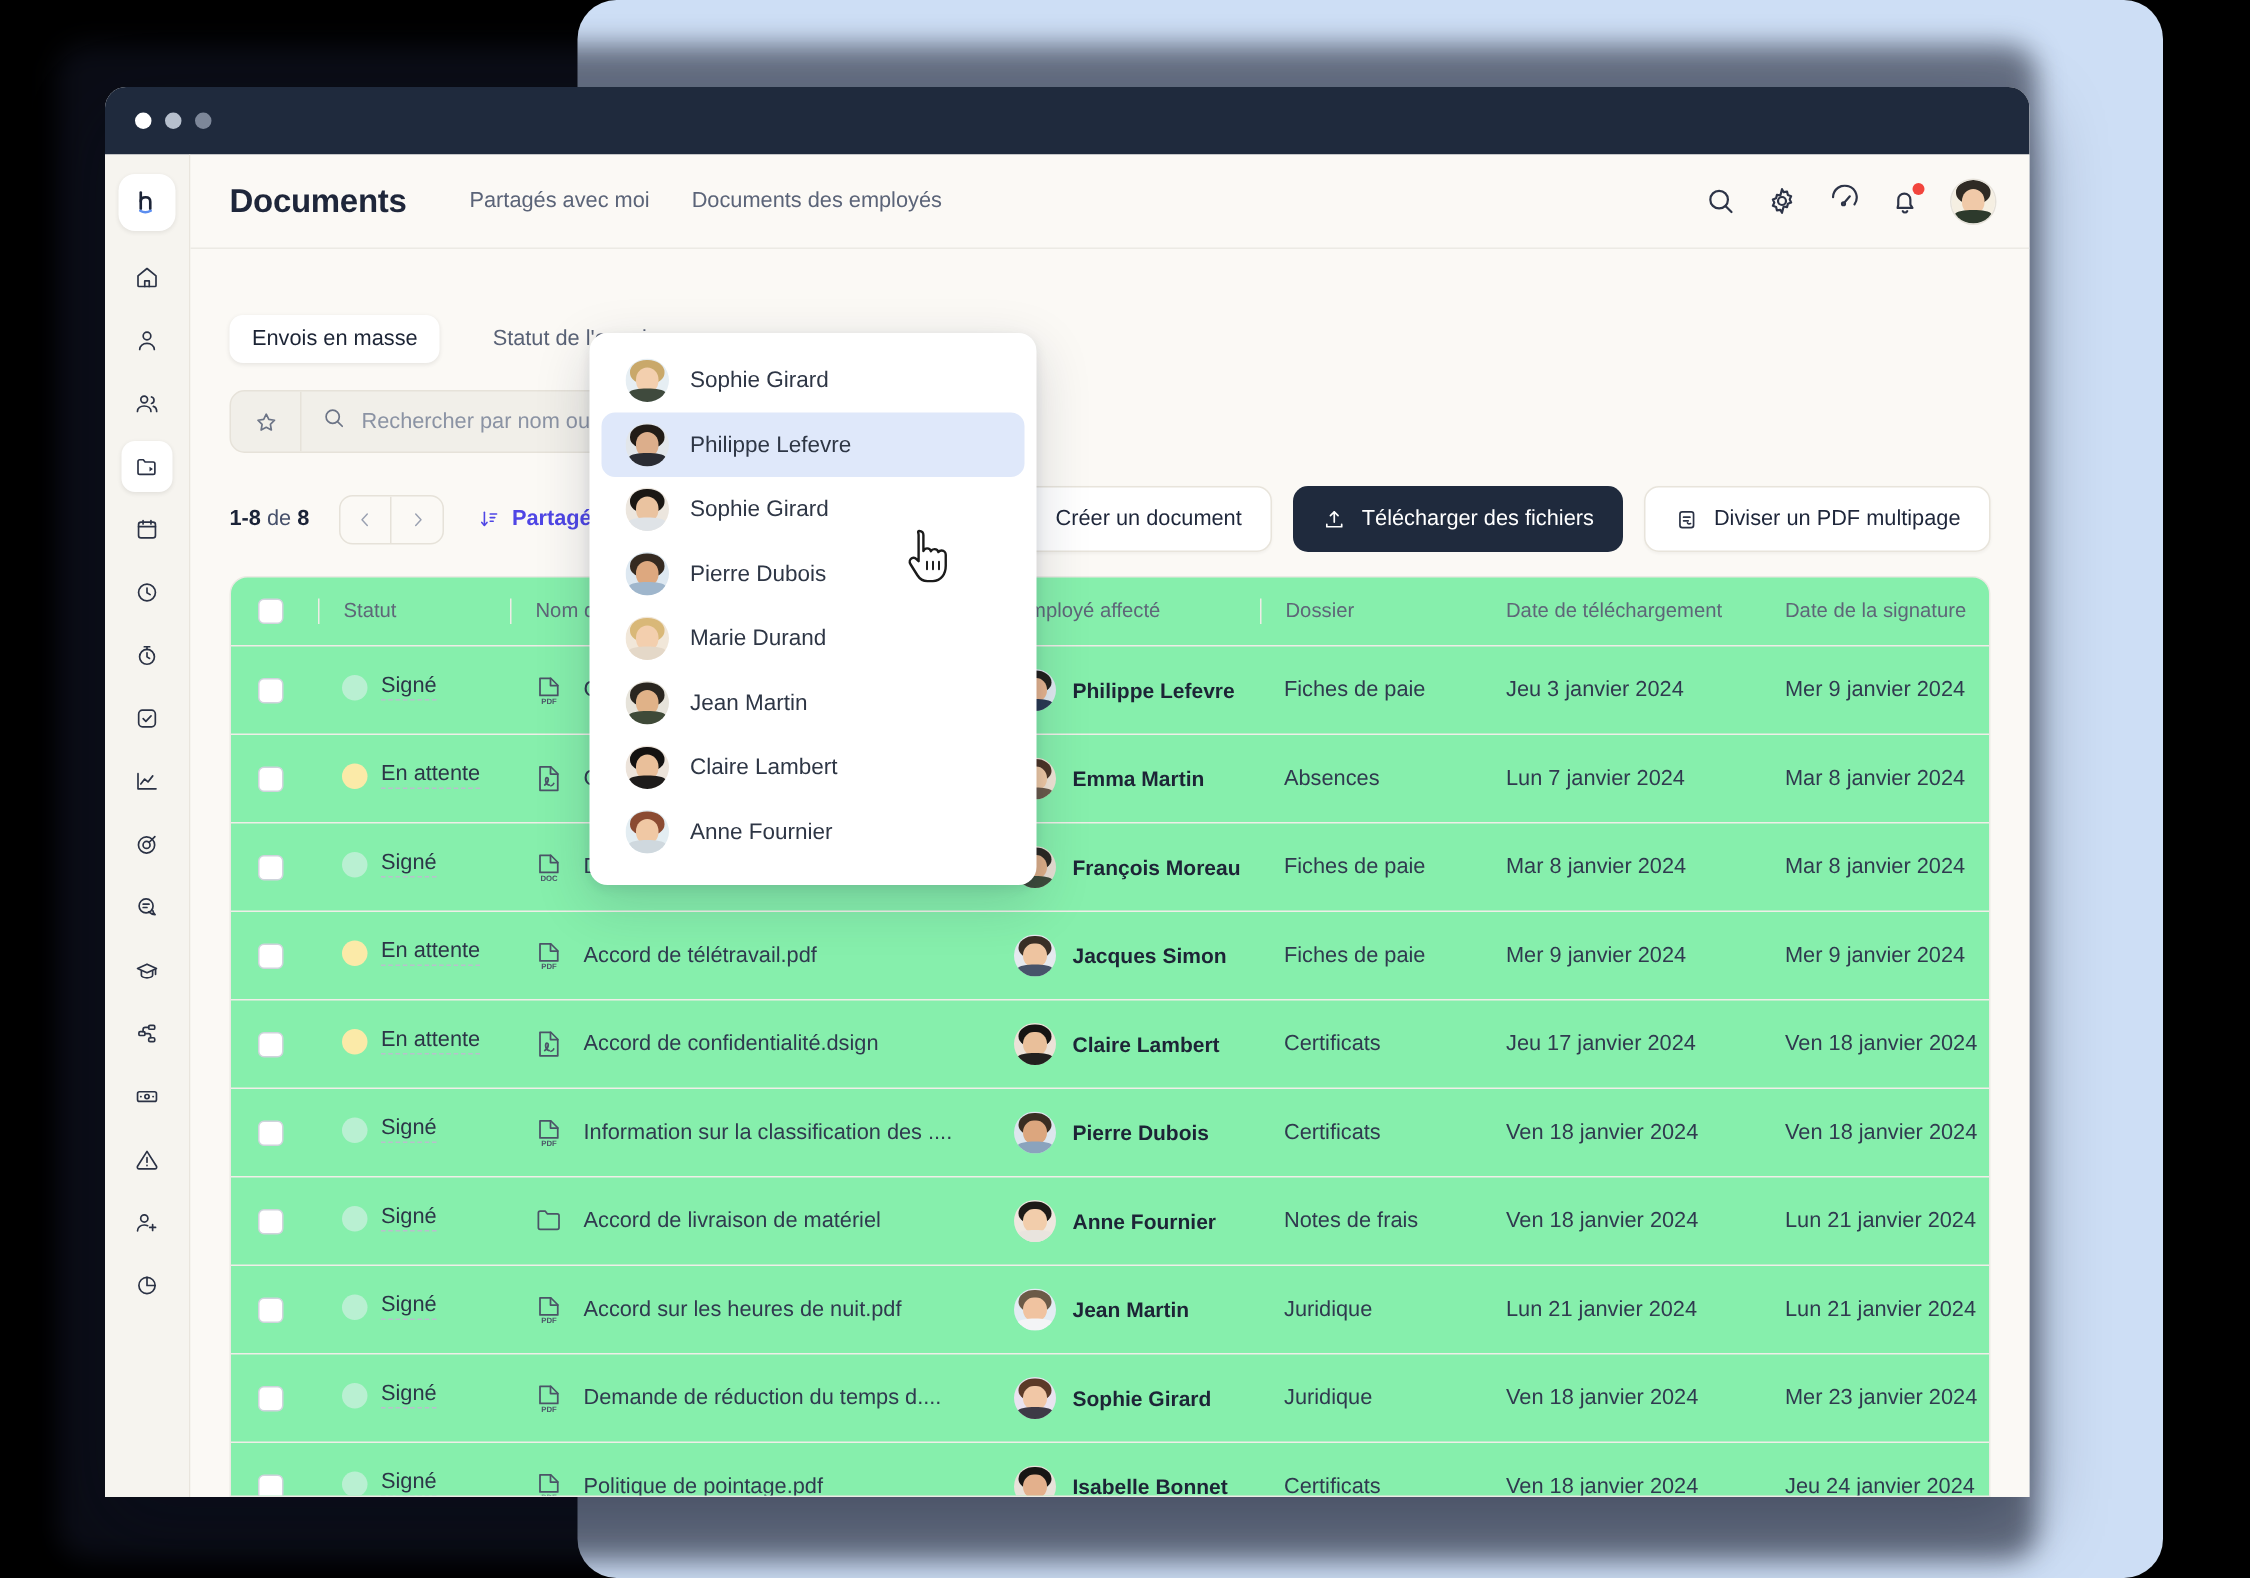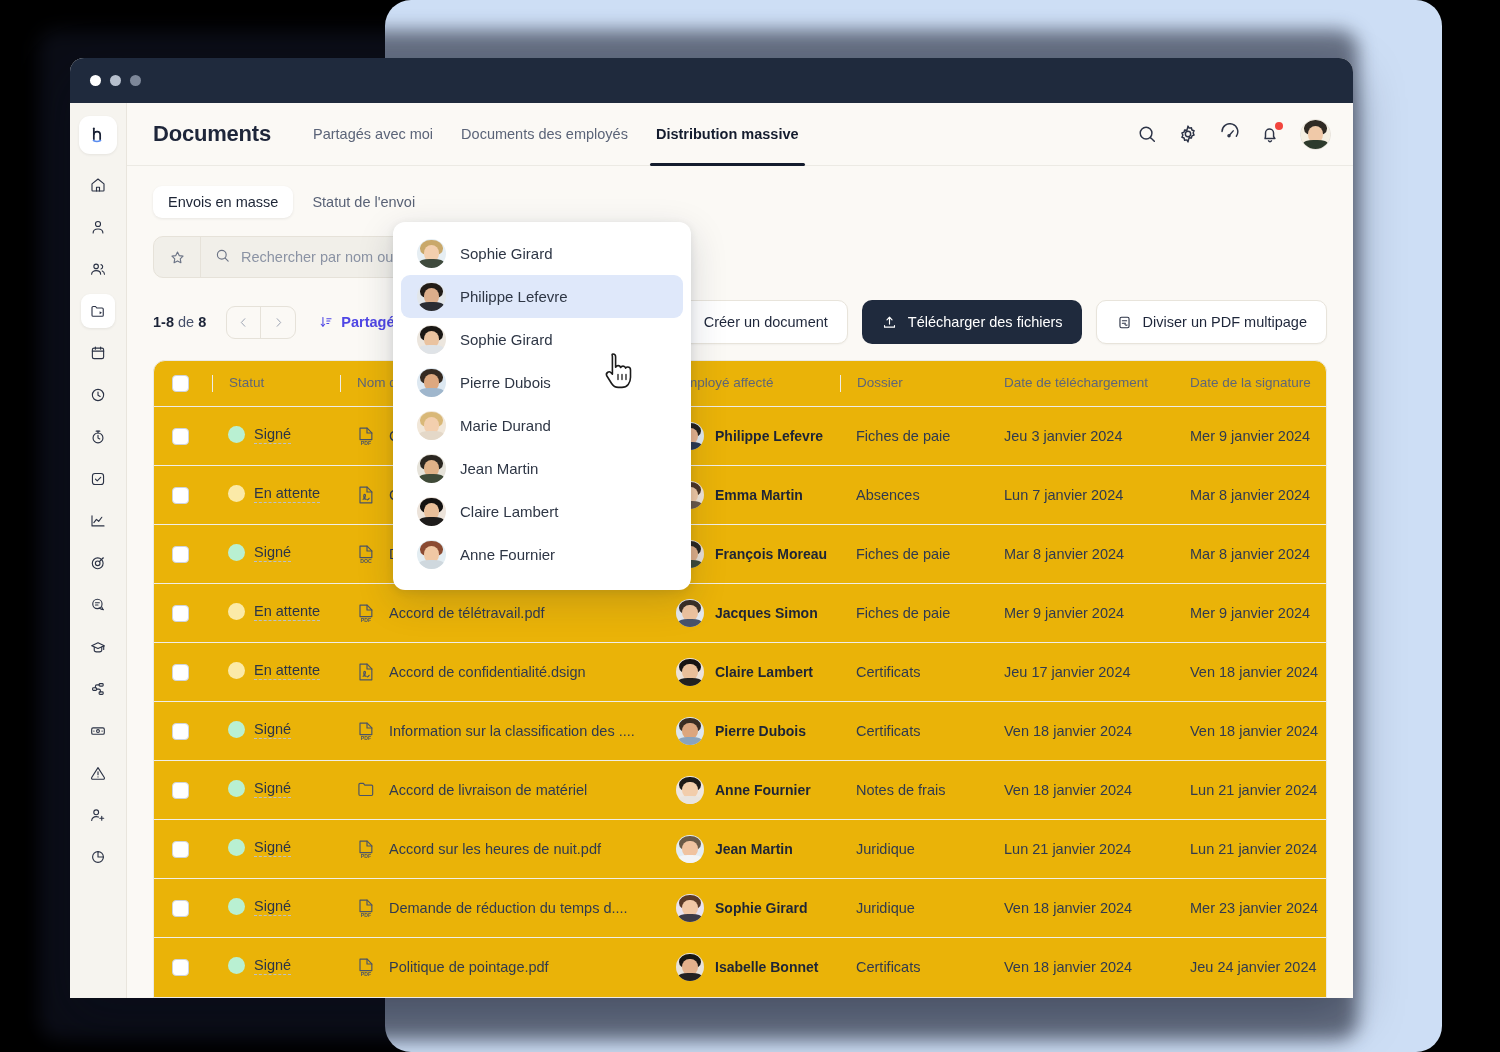--- a/index.html
+++ b/index.html
@@ -75,21 +75,21 @@
   }
   .topbar-right { margin-left:auto; display:flex; align-items:center; gap: 19px; }
   .hicon { width:22px; height:22px; color:#2d3447; position:relative; cursor:pointer; }
   .hicon svg { width:22px; height:22px; stroke:#2d3447; stroke-width:1.6; fill:none; stroke-linecap:round; stroke-linejoin:round; }
   .badge-dot { position:absolute; right:-2px; top:-1px; width:8px; height:8px; border-radius:50%; background:#f2453d; }
   .avatar-top { width:31px; height:31px; border-radius:50%; overflow:hidden; border:1px solid #e6e2da; }
 
   .content { padding: 20px 26px 0 26px; flex:1; display:flex; flex-direction:column; min-height:0; }
 
   
-  .segment { display:flex; align-items:center; gap:4px; margin-bottom:18px; }
+  .segment { display:flex; align-items:center; gap:20px; margin-bottom:18px;margin-top:24px; }
   .seg-btn { font-size:14.5px; color:#596276; padding:8px 15px; border-radius:9px; cursor:pointer; }
   .seg-btn.active { background:#fff; color:#1c2435; font-weight:500; box-shadow:0 1px 3px rgba(0,0,0,0.08); }
 
   
   .searchrow { display:flex; align-items:center; margin-bottom: 22px; }
   .searchbar {
     display:flex; align-items:center; height:42px; background:#f1efe9;
     border:1px solid #e6e2d9; border-radius:10px; overflow:hidden;
   }
   .star-cell { width:47px; height:100%; display:flex; align-items:center; justify-content:center; border-right:1px solid #e6e2d9; cursor:pointer; }
@@ -119,21 +119,21 @@
     display:flex; align-items:center; gap:10px; height:44px; padding:0 19px;
     border-radius:10px; font-size:14.5px; cursor:pointer; white-space:nowrap;
   }
   .btn.light { background:#fff; color:#1e263a; border:1px solid #e8e4db; box-shadow:0 1px 2px rgba(0,0,0,0.04); }
   .btn.dark { background:#1f2a3d; color:#fff; }
   .btn svg { width:17px; height:17px; stroke-width:1.6; fill:none; stroke-linecap:round; stroke-linejoin:round; }
   .btn.light svg { stroke:#2b3245; }
   .btn.dark svg { stroke:#fff; }
 
   
-  .tablewrap { background:#eab308; border:1px solid #eceae4; border-radius:12px 12px 0 0; flex:1; overflow:hidden; }
+  .tablewrap { background:#86efac; border:1px solid #eceae4; border-radius:12px 12px 0 0; flex:1; overflow:hidden; }
   table { width:100%; border-collapse:collapse; }
   thead th {
     text-align:left; font-size:13.5px; color:#5e6678; font-weight:400; padding:14px 0 14px 0;
     vertical-align:middle; border-bottom:1px solid #eeece6;
   }
   thead th .hdr { padding-left:16px; border-left:1px solid #eeece6; line-height:1.25; }
   thead th.first .hdr { border-left:none; }
   tbody td { font-size:14.5px; color:#303a4f; padding:15px 0; border-bottom:1px solid #f0eeE8; vertical-align:middle; }
   tbody td .cell { padding-left:16px; }
   tbody tr:last-child td { border-bottom:none; }
@@ -316,21 +316,20 @@
         </div>
       </div>
 
       <div class="main">
 
         <div class="topbar">
           <div class="app-title">Documents</div>
           <div class="tabs">
             <div class="tab">Partagés avec moi</div>
             <div class="tab">Documents des employés</div>
-            <div class="tab active">Distribution massive</div>
           </div>
           <div class="topbar-right">
             <div class="hicon">
               <svg viewBox="0 0 24 24">
                   <circle cx="11" cy="11" r="6.4"></circle>
                   <path d="M16 16l4 4"></path>
                 </svg>
             </div>
             <div class="hicon">
               <svg viewBox="0 0 24 24">

